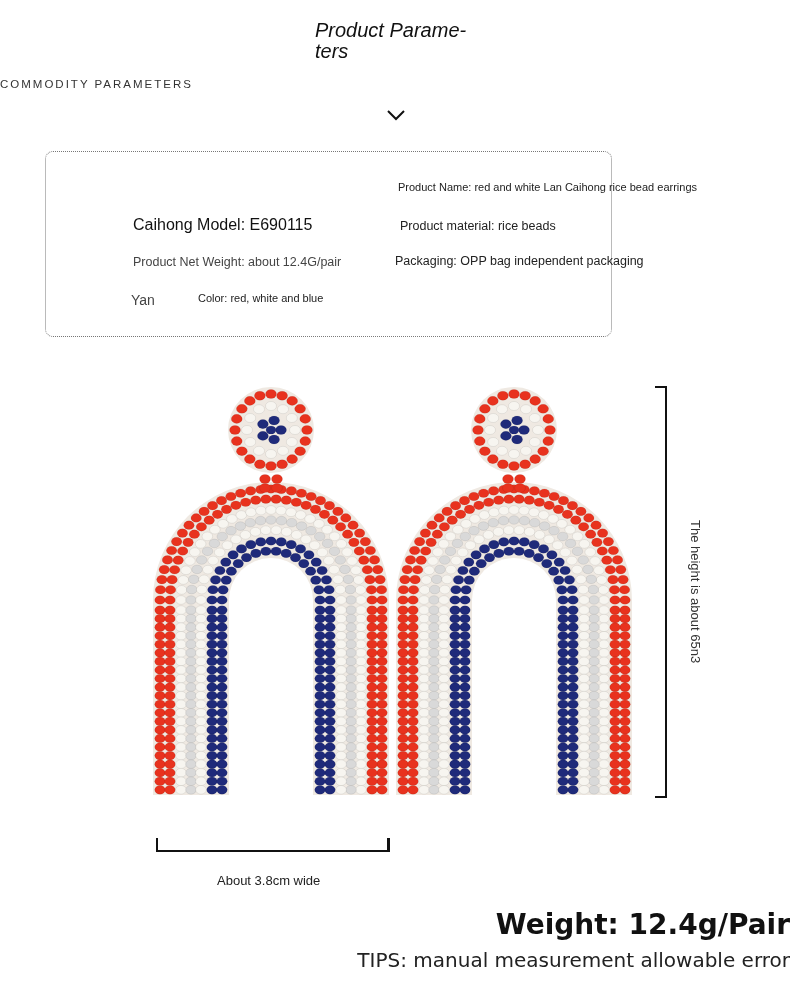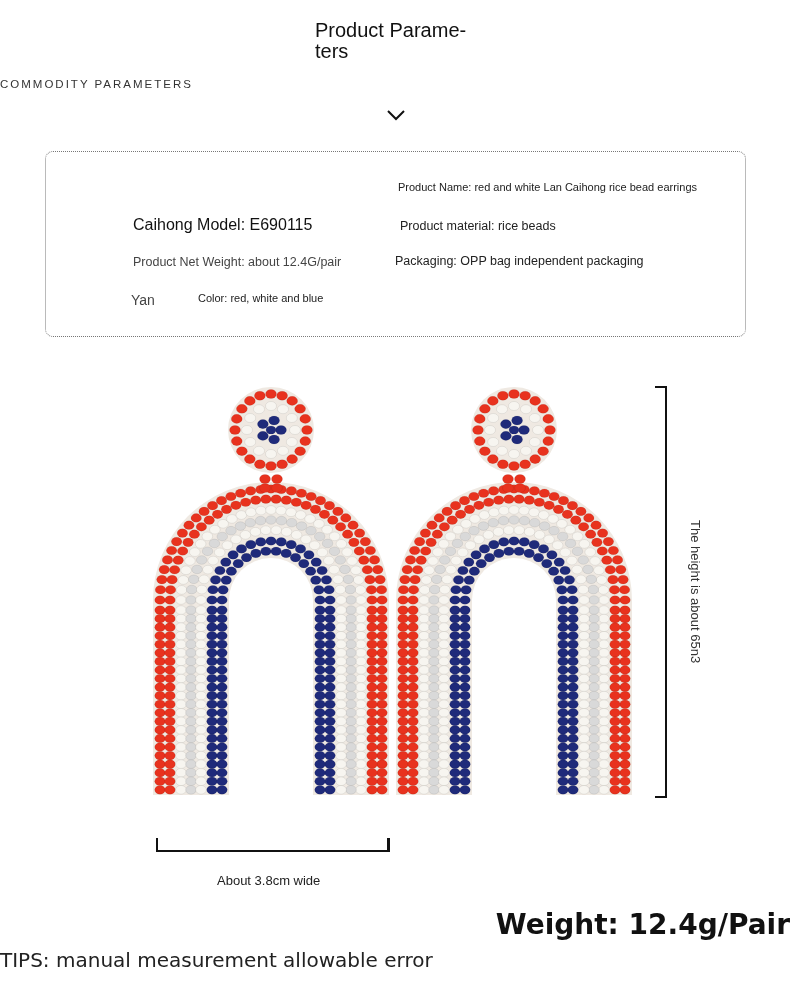--- a/index.html
+++ b/index.html
@@ -1,32 +1,32 @@
 <!DOCTYPE html>
 <html><head>
 <meta charset="utf-8">
 <style>
   * { box-sizing: border-box; margin: 0; padding: 0; }
   html, body { width: 790px; height: 999px; background: #ffffff; overflow: hidden; }
   body { position: relative; font-family: "Liberation Sans", sans-serif; color: #222; }
 
   .title {
     position: absolute; left: 315px; top: 20px; width: 180px;
-    font-size: 20px; line-height: 21px; color: #111; font-weight: normal;
+    font-size: 20px; line-height: 21px; color: #111; font-weight: normal; font-style: italic;
   }
   .subtitle {
     position: absolute; left: 0; width: 748px; top: 78px; text-align: left;
     font-size: 11.5px; letter-spacing: 2px; color: #333;
   }
   .chevron {
     position: absolute; left: 386px; top: 108px; width: 20px; height: 14px;
   }
 
   .param-box {
-    position: absolute; left: 45px; top: 151px; width: 701px; height: 186px;
+    position: absolute; left: 45px; top: 151px; width: 567px; height: 186px;
     border: 1.5px dotted #777; border-radius: 8px;
   }
   .p { position: absolute; white-space: nowrap; color: #222; }
   .p-name { left: 352px; top: 29px; font-size: 11px; }
   .p-model { left: 87px; top: 64px; font-size: 16px; color: #111; }
   .p-material { left: 354px; top: 67px; font-size: 12.5px; }
   .p-weight { left: 87px; top: 103px; font-size: 12.5px; color: #444; }
   .p-packaging { left: 349px; top: 102px; font-size: 12.5px; }
   .p-yan { left: 85px; top: 140px; font-size: 14px; color: #444; }
   .p-color { left: 152px; top: 140px; font-size: 11px; }
@@ -48,21 +48,21 @@
   }
   .width-label {
     position: absolute; left: 217px; top: 873px; font-size: 13px; color: #222;
   }
 
   .weight {
     position: absolute; left: 0; width: 790px; top: 908px; text-align: right;
     font-family: "DejaVu Sans", sans-serif; font-weight: bold; font-size: 28px; color: #111;
   }
   .tips {
-    position: absolute; left: 0; width: 790px; top: 948px; text-align: left;
+    position: absolute; left: 0; width: 790px; top: 948px; text-align: right;
     font-family: "DejaVu Sans", sans-serif; font-size: 20px; color: #222;
   }
 </style>
 </head>
 <body>
 
 <div class="title">Product Parame-ters</div>
 <div class="subtitle">COMMODITY PARAMETERS</div>
 <svg class="chevron" viewBox="0 0 20 14">
   <polyline points="2,3 10,11 18,3" fill="none" stroke="#111" stroke-width="2"></polyline>

